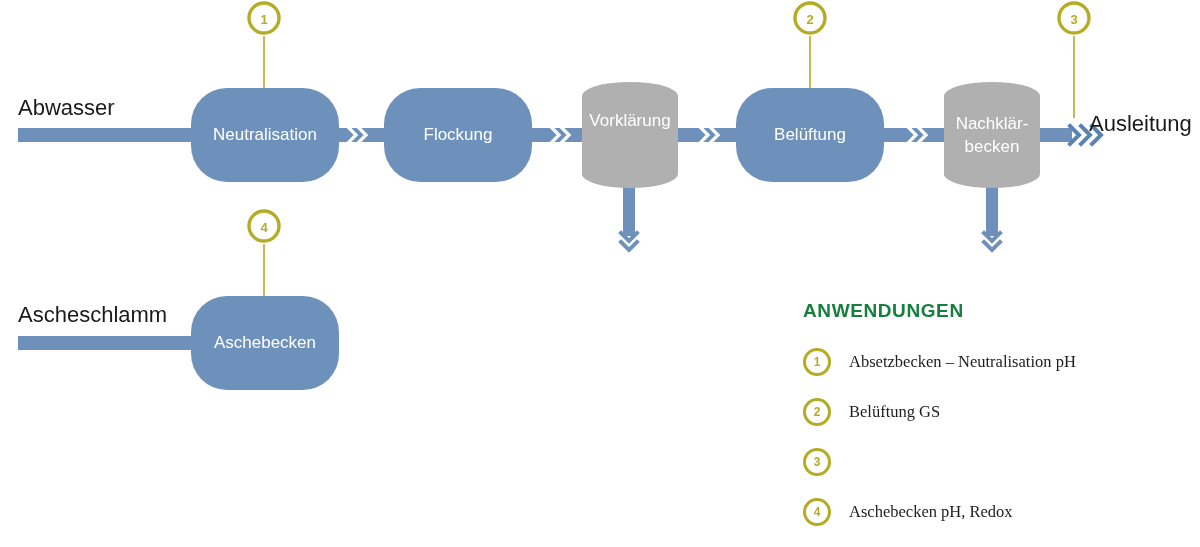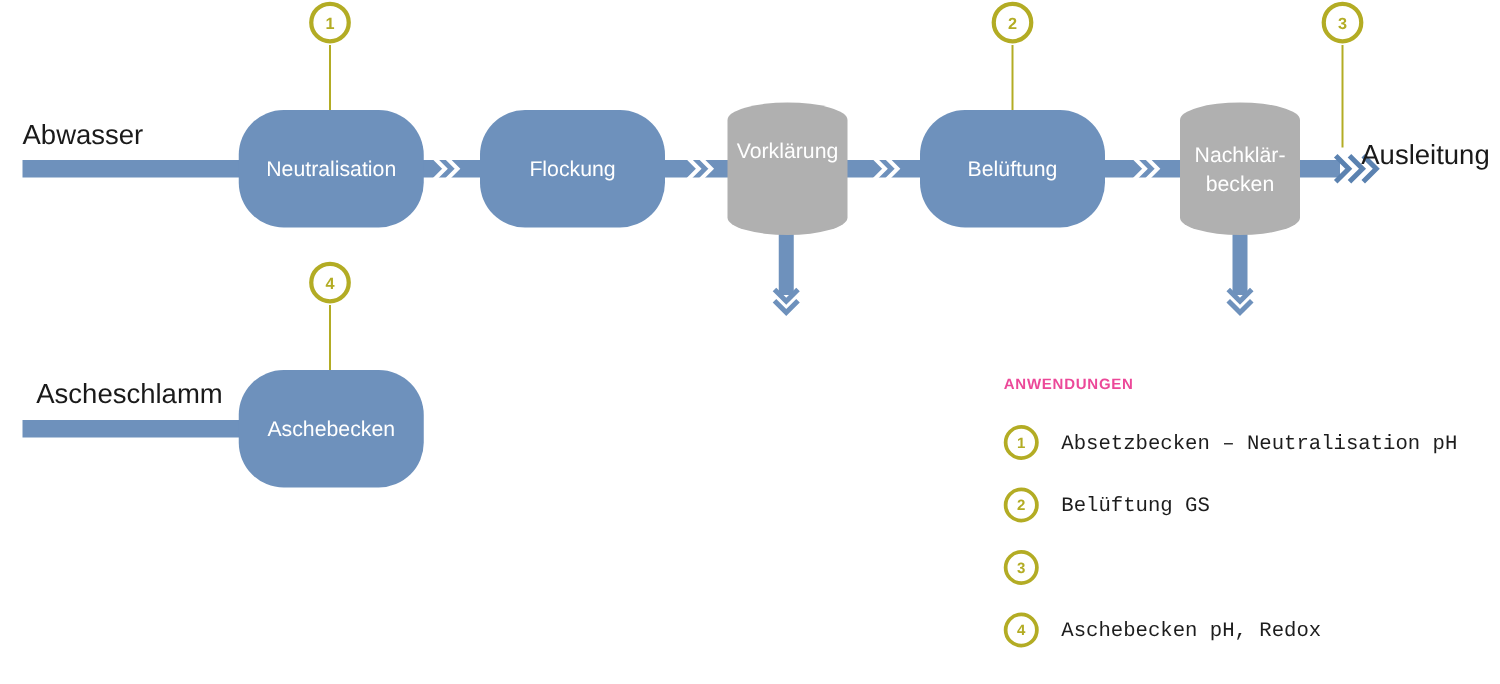--- a/index.html
+++ b/index.html
@@ -37,24 +37,24 @@
   }
 
   
   #legend{
     position:absolute;
     left:803px;top:300px;
     width:390px;
   }
   #legend h2{
     margin:0 0 26px 0;
-    font-size:12px;
+    font-size:19px;
     letter-spacing:0.6px;
     font-weight:bold;
-    color:#ec4899;
+    color:#15803d;
     font-family:"Liberation Sans", sans-serif;
   }
   .legend-row{
     display:flex;
     align-items:center;
     margin-bottom:22px;
     height:28px;
   }
   .legend-badge{
     width:28px;height:28px;
@@ -64,21 +64,21 @@
     display:flex;align-items:center;justify-content:center;
     font-size:12px;font-weight:bold;color:#b3ac24;
     flex:0 0 auto;
     font-family:"Liberation Sans", sans-serif;
   }
   .legend-text{
     margin-left:18px;
     font-size:16.5px;
     color:#1d1d1d;
     white-space:nowrap;
-    font-family:Liberation Mono, monospace;
+    font-family:Liberation Serif, serif;
   }
 </style>
 </head>
 <body>
 
 <div id="stage">
 
   <svg class="diagram" viewBox="0 0 1200 547">
 
     <g>
@@ -185,21 +185,21 @@
     </g>
     <g>
       <circle cx="264" cy="226" r="15" fill="#ffffff" stroke="#b3ac24" stroke-width="3.4"></circle>
       <text class="marker-num" x="264" y="227">4</text>
     </g>
 
   </svg>
 
   <div class="flow-label" style="left:18px;  top:95px;">Abwasser</div>
   <div class="flow-label" style="left:1089px;top:111px;">Ausleitung</div>
-  <div class="flow-label" style="left:18px;  top:302px;margin-left:11px;">Ascheschlamm</div>
+  <div class="flow-label" style="left:18px;  top:302px;">Ascheschlamm</div>
 
   <div id="legend">
     <h2>ANWENDUNGEN</h2>
 
     <div class="legend-row">
       <div class="legend-badge">1</div>
       <div class="legend-text">Absetzbecken – Neutralisation pH</div>
     </div>
 
     <div class="legend-row">

